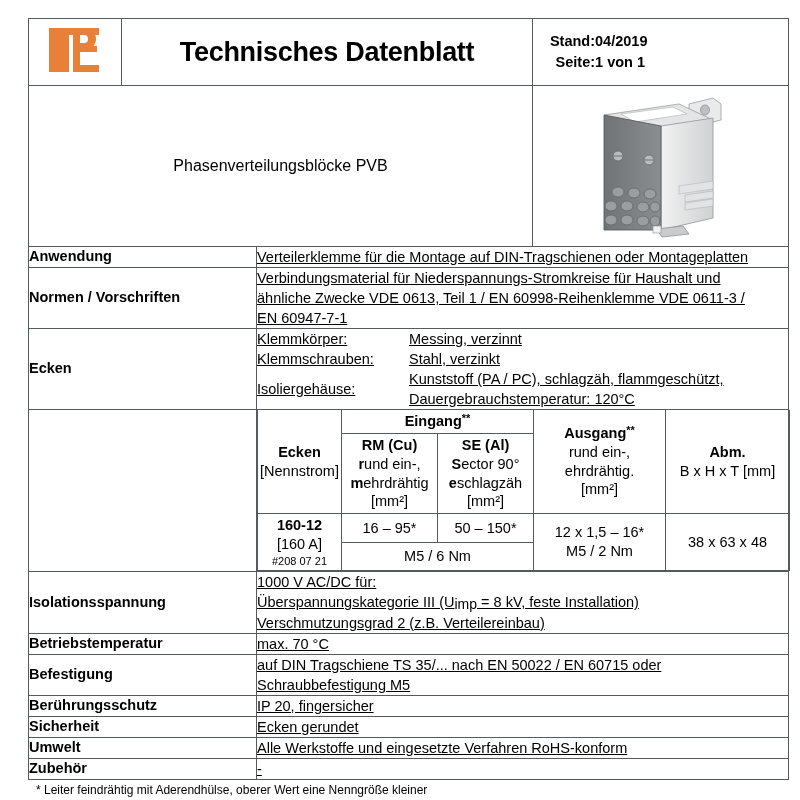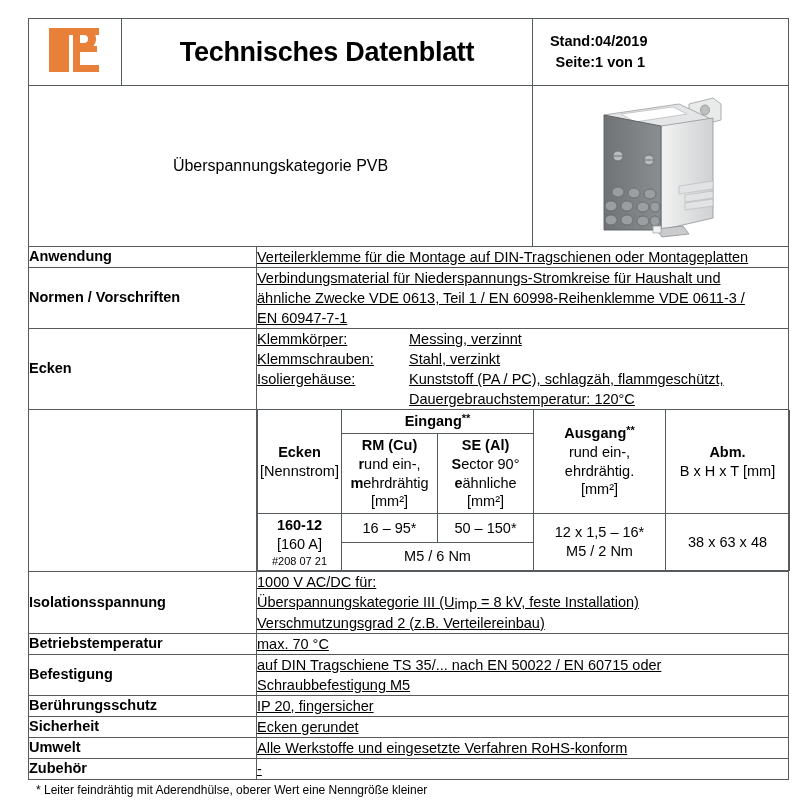--- a/index.html
+++ b/index.html
@@ -98,20 +98,21 @@
     font-size: 14.5px;
     padding: 3px 0 3px 6px;
     line-height: 1.38;
     text-decoration: underline;
   }
   .val .ln { display: block; white-space: nowrap; }
 
   .kv {
     display: flex;
     white-space: nowrap;
+    align-items: center;
   }
   .kv-k { width: 152px; flex: none; }
   .kv-v { }
   .kv-v .sub { display: block; }
 
   sub.sm {
     font-size: 14px;
     vertical-align: baseline;
     position: relative;
     bottom: -2px;
@@ -200,21 +201,21 @@
           <span class="meta-val">04/2019</span>
         </div>
         <div class="meta-row">
           <span class="meta-key">Seite:</span>
           <span class="meta-val">1 von 1</span>
         </div>
       </td>
     </tr>
 
     <tr>
-      <td class="prod-title-cell" colspan="5">Überspannungskategorie PVB</td>
+      <td class="prod-title-cell" colspan="5">Phasenverteilungsblöcke PVB</td>
       <td class="prod-img-cell" colspan="2">
         <svg width="200" height="152" viewBox="0 0 200 152" aria-hidden="true">
           <defs>
             <linearGradient id="gFront" x1="0" y1="0" x2="1" y2="0">
               <stop offset="0" stop-color="#6f7375"></stop>
               <stop offset="1" stop-color="#8a8e90"></stop>
             </linearGradient>
             <linearGradient id="gSide" x1="0" y1="0" x2="1" y2="0">
               <stop offset="0" stop-color="#f2f2f2"></stop>
               <stop offset="1" stop-color="#cfd1d2"></stop>
@@ -328,21 +329,21 @@
           <tr>
             <td>
               <div class="hd-b">RM (Cu)</div>
               <div><span class="lead">r</span><span>und ein-,</span></div>
               <div><span class="lead">m</span><span>ehrdrähtig</span></div>
               <div>[mm²]</div>
             </td>
             <td>
               <div class="hd-b">SE (Al)</div>
               <div><span class="lead">S</span><span>ector 90°</span></div>
-              <div><span class="lead">e</span><span>ähnliche</span></div>
+              <div><span class="lead">e</span><span>schlagzäh</span></div>
               <div>[mm²]</div>
             </td>
           </tr>
           <tr>
             <td rowspan="2">
               <div class="hd-b">160-12</div>
               <div>[160 A]</div>
               <div class="tiny">#208 07 21</div>
             </td>
             <td>16 – 95*</td>

